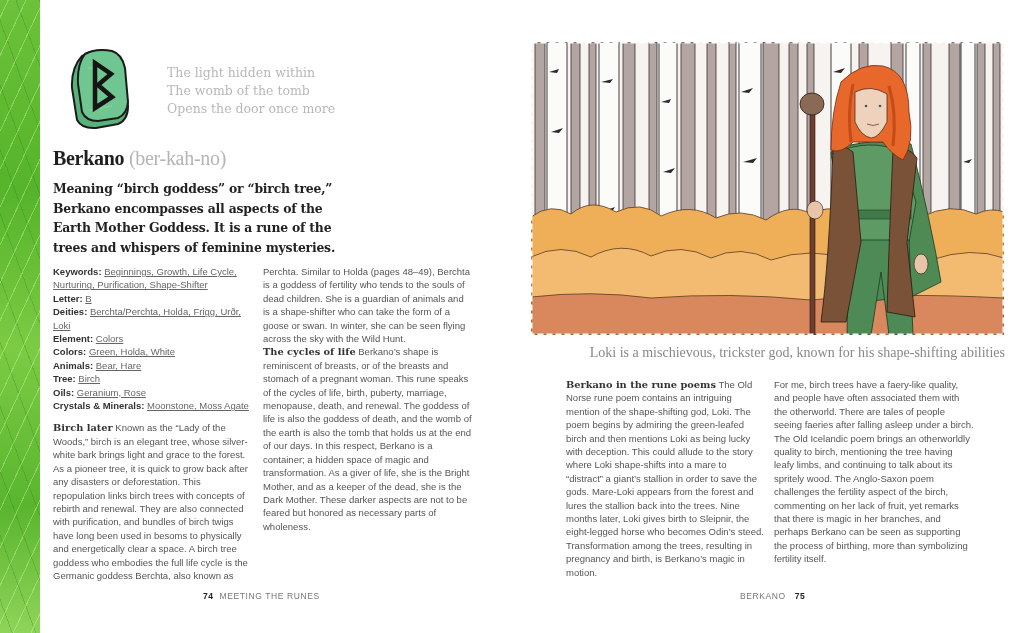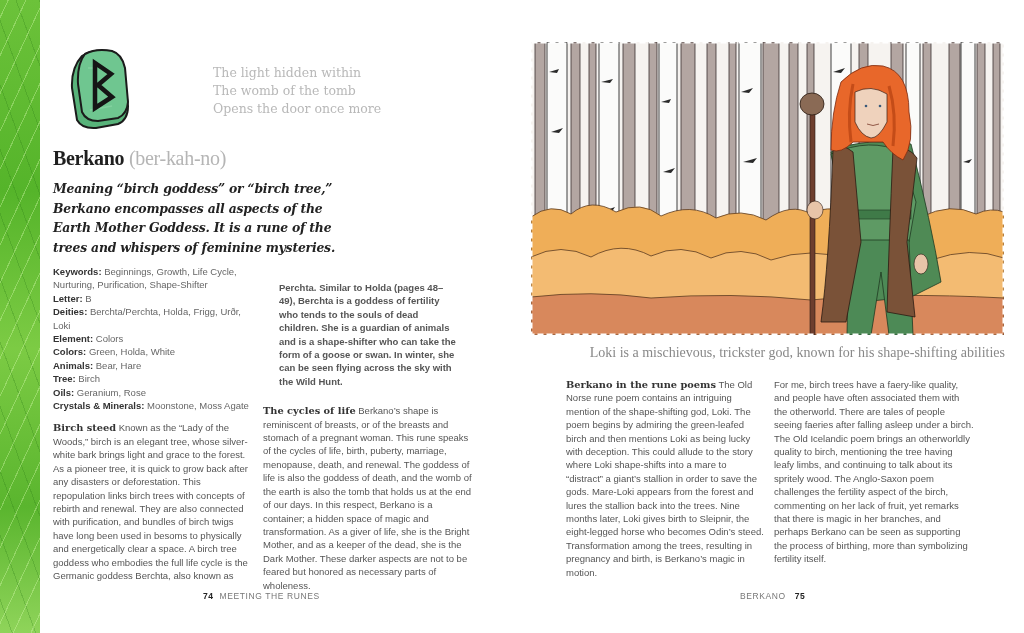--- a/index.html
+++ b/index.html
@@ -11,38 +11,38 @@
     background:
       repeating-linear-gradient(115deg, rgba(255,255,255,0.0) 0 7px, rgba(220,255,180,0.35) 7px 8px, rgba(255,255,255,0) 8px 16px),
       repeating-linear-gradient(70deg, rgba(40,120,20,0.0) 0 11px, rgba(40,120,20,0.25) 11px 12px, rgba(0,0,0,0) 12px 22px),
       linear-gradient(180deg, #6cc23a 0%, #55b42a 30%, #7ccb44 55%, #5ab52e 80%, #8fd45a 100%);
   }
 
   
   .rune-stone { position: absolute; left: 68px; top: 48px; width: 64px; height: 84px; }
 
   .poem { position: absolute; left: 167px; top: 64px; font-family: "DejaVu Serif", serif; font-size: 12.5px; line-height: 18px; color: #b8b8b8; }
-  .poem div { white-space: nowrap; margin-left: 46px; }
+  .poem div { white-space: nowrap; }
 
   .title { position: absolute; left: 53px; top: 147px; font-family: Liberation Serif, serif; font-size: 20px; font-weight: bold; color: #1f1f1f; white-space: nowrap; letter-spacing: -0.3px; }
   .title .pron { font-weight: normal; color: #b5b5b5; }
 
-  .lead { position: absolute; left: 53px; top: 179px; width: 290px; font-family: "DejaVu Serif", serif; font-size: 12.4px; font-weight: bold; line-height: 19.5px; color: #222; letter-spacing: -0.2px; font-style: italic; }
+  .lead { position: absolute; left: 53px; top: 179px; width: 290px; font-family: "DejaVu Serif", serif; font-size: 12.4px; font-weight: bold; line-height: 19.5px; color: #222; letter-spacing: -0.2px; }
 
   .col { position: absolute; font-family: "Liberation Sans", sans-serif; font-size: 9.5px; line-height: 13.4px; color: #555; }
   .col-1 { left: 53px; top: 265px; width: 200px; }
   .col-2 { left: 263px; top: 265px; width: 210px; }
   .col-3 { left: 566px; top: 378px; width: 200px; }
   .col-4 { left: 774px; top: 378px; width: 200px; }
 
   .kw-row b { font-weight: bold; color: #333; }
-  .kw-row span { color: #666; }
+  .kw-row span { color: #666; text-decoration: underline; }
   .section { margin-top: 9px; }
   .section .head { font-family: "DejaVu Serif", serif; font-weight: bold; color: #333; font-size: 9.8px; }
-  .para { margin: 16px; font-weight: bold; }
+  .para { margin: 0; }
 
   .footer-left { position: absolute; left: 203px; top: 591px; font-family: "Liberation Sans", sans-serif; font-size: 8.5px; letter-spacing: 0.6px; color: #777; white-space: nowrap; }
   .footer-right { position: absolute; left: 740px; top: 591px; font-family: "Liberation Sans", sans-serif; font-size: 8.5px; letter-spacing: 0.6px; color: #777; white-space: nowrap; }
   .pagenum { color: #222; font-weight: bold; }
 
   
   .illustration {
     position: absolute; left: 531px; top: 42px; width: 473px; height: 293px; overflow: hidden;
     background: #f4f1ee;
   }
@@ -81,21 +81,21 @@
     <div class="kw-row"><b>Letter:</b> <span>B</span></div>
     <div class="kw-row"><b>Deities:</b> <span>Berchta/Perchta, Holda, Frigg, Urðr, Loki</span></div>
     <div class="kw-row"><b>Element:</b> <span>Colors</span></div>
     <div class="kw-row"><b>Colors:</b> <span>Green, Holda, White</span></div>
     <div class="kw-row"><b>Animals:</b> <span>Bear, Hare</span></div>
     <div class="kw-row"><b>Tree:</b> <span>Birch</span></div>
     <div class="kw-row"><b>Oils:</b> <span>Geranium, Rose</span></div>
     <div class="kw-row"><b>Crystals &amp; Minerals:</b> <span>Moonstone, Moss Agate</span></div>
   </div>
   <div class="section">
-    <span class="head">Birch steed</span>
+    <span class="head">Birch later</span>
     <span>Known as the “Lady of the Woods,” birch is an elegant tree, whose silver-white bark brings light and grace to the forest. As a pioneer tree, it is quick to grow back after any disasters or deforestation. This repopulation links birch trees with concepts of rebirth and renewal. They are also connected with purification, and bundles of birch twigs have long been used in besoms to physically and energetically clear a space. A birch tree goddess who embodies the full life cycle is the Germanic goddess Berchta, also known as</span>
   </div>
 </div>
 
 <div class="col col-2">
   <div class="para">Perchta. Similar to Holda (pages 48–49), Berchta is a goddess of fertility who tends to the souls of dead children. She is a guardian of animals and is a shape-shifter who can take the form of a goose or swan. In winter, she can be seen flying across the sky with the Wild Hunt.</div>
   <div class="section" style="margin-top:0">
     <span class="head">The cycles of life</span>
     <span>Berkano’s shape is reminiscent of breasts, or of the breasts and stomach of a pregnant woman. This rune speaks of the cycles of life, birth, puberty, marriage, menopause, death, and renewal. The goddess of life is also the goddess of death, and the womb of the earth is also the tomb that holds us at the end of our days. In this respect, Berkano is a container; a hidden space of magic and transformation. As a giver of life, she is the Bright Mother, and as a keeper of the dead, she is the Dark Mother. These darker aspects are not to be feared but honored as necessary parts of wholeness.</span>
   </div>

